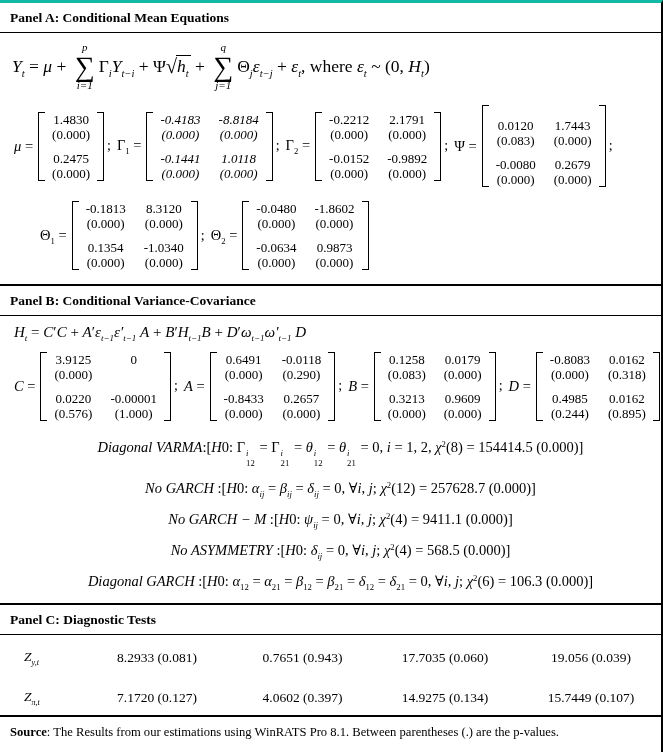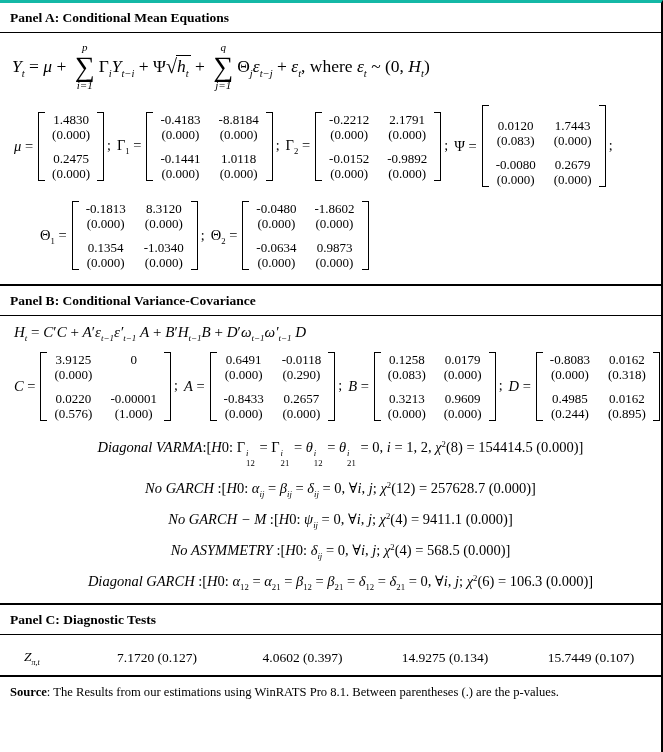--- a/index.html
+++ b/index.html
@@ -73,21 +73,21 @@
             <span class="v">0.2475</span>
             <span class="p">(0.000)</span>
           </span>
         </span>
         <span class="bk r"></span>
       </span>
       <span class="mx-sep">;</span>
       <span class="matrix">
         <span class="mx-label"><span class="tr">Γ</span><span class="ts tr">1</span><span class="tr"> =</span></span>
         <span class="bk l"></span>
-        <span class="mx-grid" style="grid-template-columns: repeat(2, auto);">
+        <span class="mx-grid" style="grid-template-columns: repeat(2, auto); font-style: italic;">
           <span class="mx-cell">
             <span class="v">-0.4183</span>
             <span class="p">(0.000)</span>
           </span>
           <span class="mx-cell">
             <span class="v">-8.8184</span>
             <span class="p">(0.000)</span>
           </span>
           <span class="mx-cell">
             <span class="v">-0.1441</span>
@@ -316,20 +316,27 @@
       <div class="math-line"><span class="ti">No GARCH</span><span class="tr"> :[</span><span class="ti">H</span><span class="tr">0:  </span><span class="ti">α</span><span class="ts ti">ij</span><span class="tr"> = </span><span class="ti">β</span><span class="ts ti">ij</span><span class="tr"> = </span><span class="ti">δ</span><span class="ts ti">ij</span><span class="tr"> = 0, ∀</span><span class="ti">i</span><span class="tr">, </span><span class="ti">j</span><span class="tr">;   </span><span class="ti">χ</span><span class="tu tr">2</span><span class="tr">(12) = 257628.7 (0.000)]</span></div>
       <div class="math-line"><span class="ti">No GARCH − M</span><span class="tr"> :[</span><span class="ti">H</span><span class="tr">0:  </span><span class="ti">ψ</span><span class="ts ti">ij</span><span class="tr"> = 0, ∀</span><span class="ti">i</span><span class="tr">, </span><span class="ti">j</span><span class="tr">;   </span><span class="ti">χ</span><span class="tu tr">2</span><span class="tr">(4) = 9411.1 (0.000)]</span></div>
       <div class="math-line"><span class="ti">No ASYMMETRY</span><span class="tr"> :[</span><span class="ti">H</span><span class="tr">0:  </span><span class="ti">δ</span><span class="ts ti">ij</span><span class="tr"> = 0, ∀</span><span class="ti">i</span><span class="tr">, </span><span class="ti">j</span><span class="tr">;   </span><span class="ti">χ</span><span class="tu tr">2</span><span class="tr">(4) = 568.5 (0.000)]</span></div>
       <div class="math-line"><span class="ti">Diagonal GARCH</span><span class="tr"> :[</span><span class="ti">H</span><span class="tr">0:  </span><span class="ti">α</span><span class="ts tr">12</span><span class="tr"> = </span><span class="ti">α</span><span class="ts tr">21</span><span class="tr"> = </span><span class="ti">β</span><span class="ts tr">12</span><span class="tr"> = </span><span class="ti">β</span><span class="ts tr">21</span><span class="tr"> = </span><span class="ti">δ</span><span class="ts tr">12</span><span class="tr"> = </span><span class="ti">δ</span><span class="ts tr">21</span><span class="tr"> = 0, ∀</span><span class="ti">i</span><span class="tr">, </span><span class="ti">j</span><span class="tr">;   </span><span class="ti">χ</span><span class="tu tr">2</span><span class="tr">(6) = 106.3 (0.000)]</span></div>
     </div>
 
   <div class="panel-title mid">Panel C: Diagnostic Tests</div>
   <div class="diag-table">
     <div class="diag-body">
       <div class="diag-row diag-data">
+        <div class="rl"><span class="ti">Z</span><span class="ts ti">y,t</span></div>
+        <div class="dc">8.2933 (0.081)</div>
+        <div class="dc">0.7651 (0.943)</div>
+        <div class="dc">17.7035 (0.060)</div>
+        <div class="dc">19.056 (0.039)</div>
+      </div>
+      <div class="diag-row diag-data">
         <div class="rl"><span class="ti">Z</span><span class="ts ti">π,t</span></div>
         <div class="dc">7.1720 (0.127)</div>
         <div class="dc">4.0602 (0.397)</div>
         <div class="dc">14.9275 (0.134)</div>
         <div class="dc">15.7449 (0.107)</div>
       </div>
     </div>
   </div>
 
   <div class="source"><span class="src-b">Source</span><span>: The Results from our estimations using WinRATS Pro 8.1. Between parentheses (.) are the p-values.</span></div>

